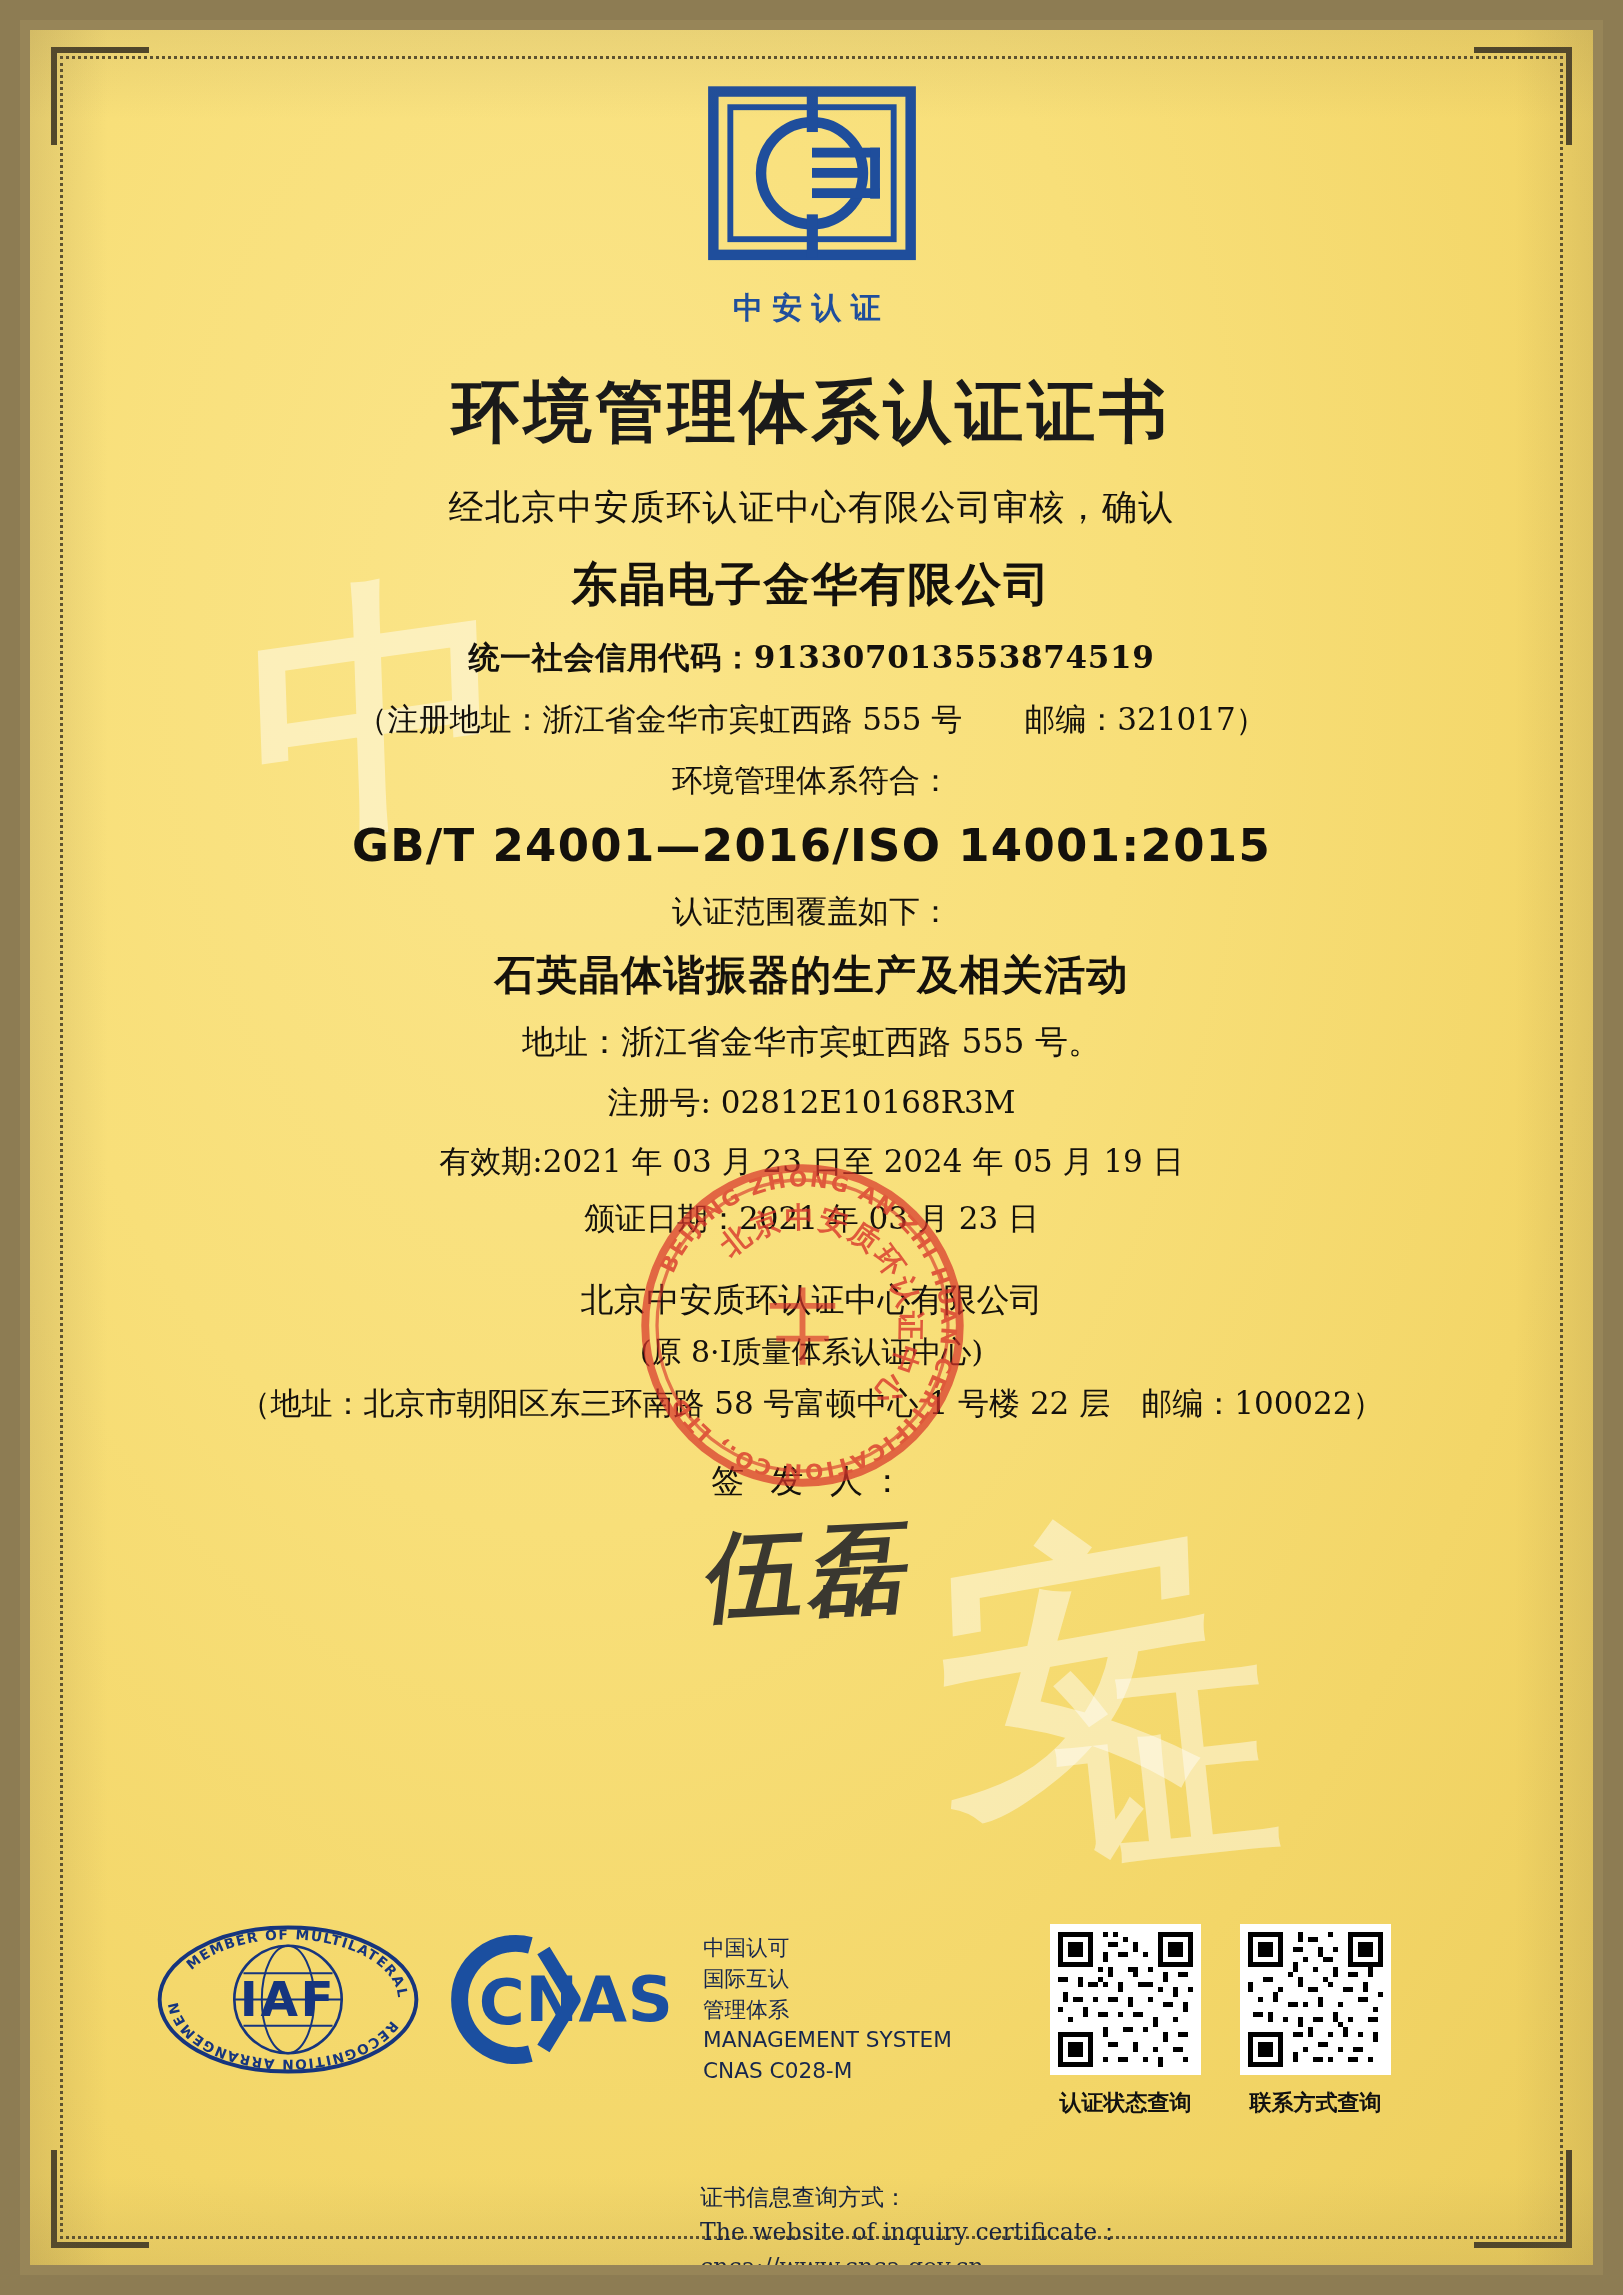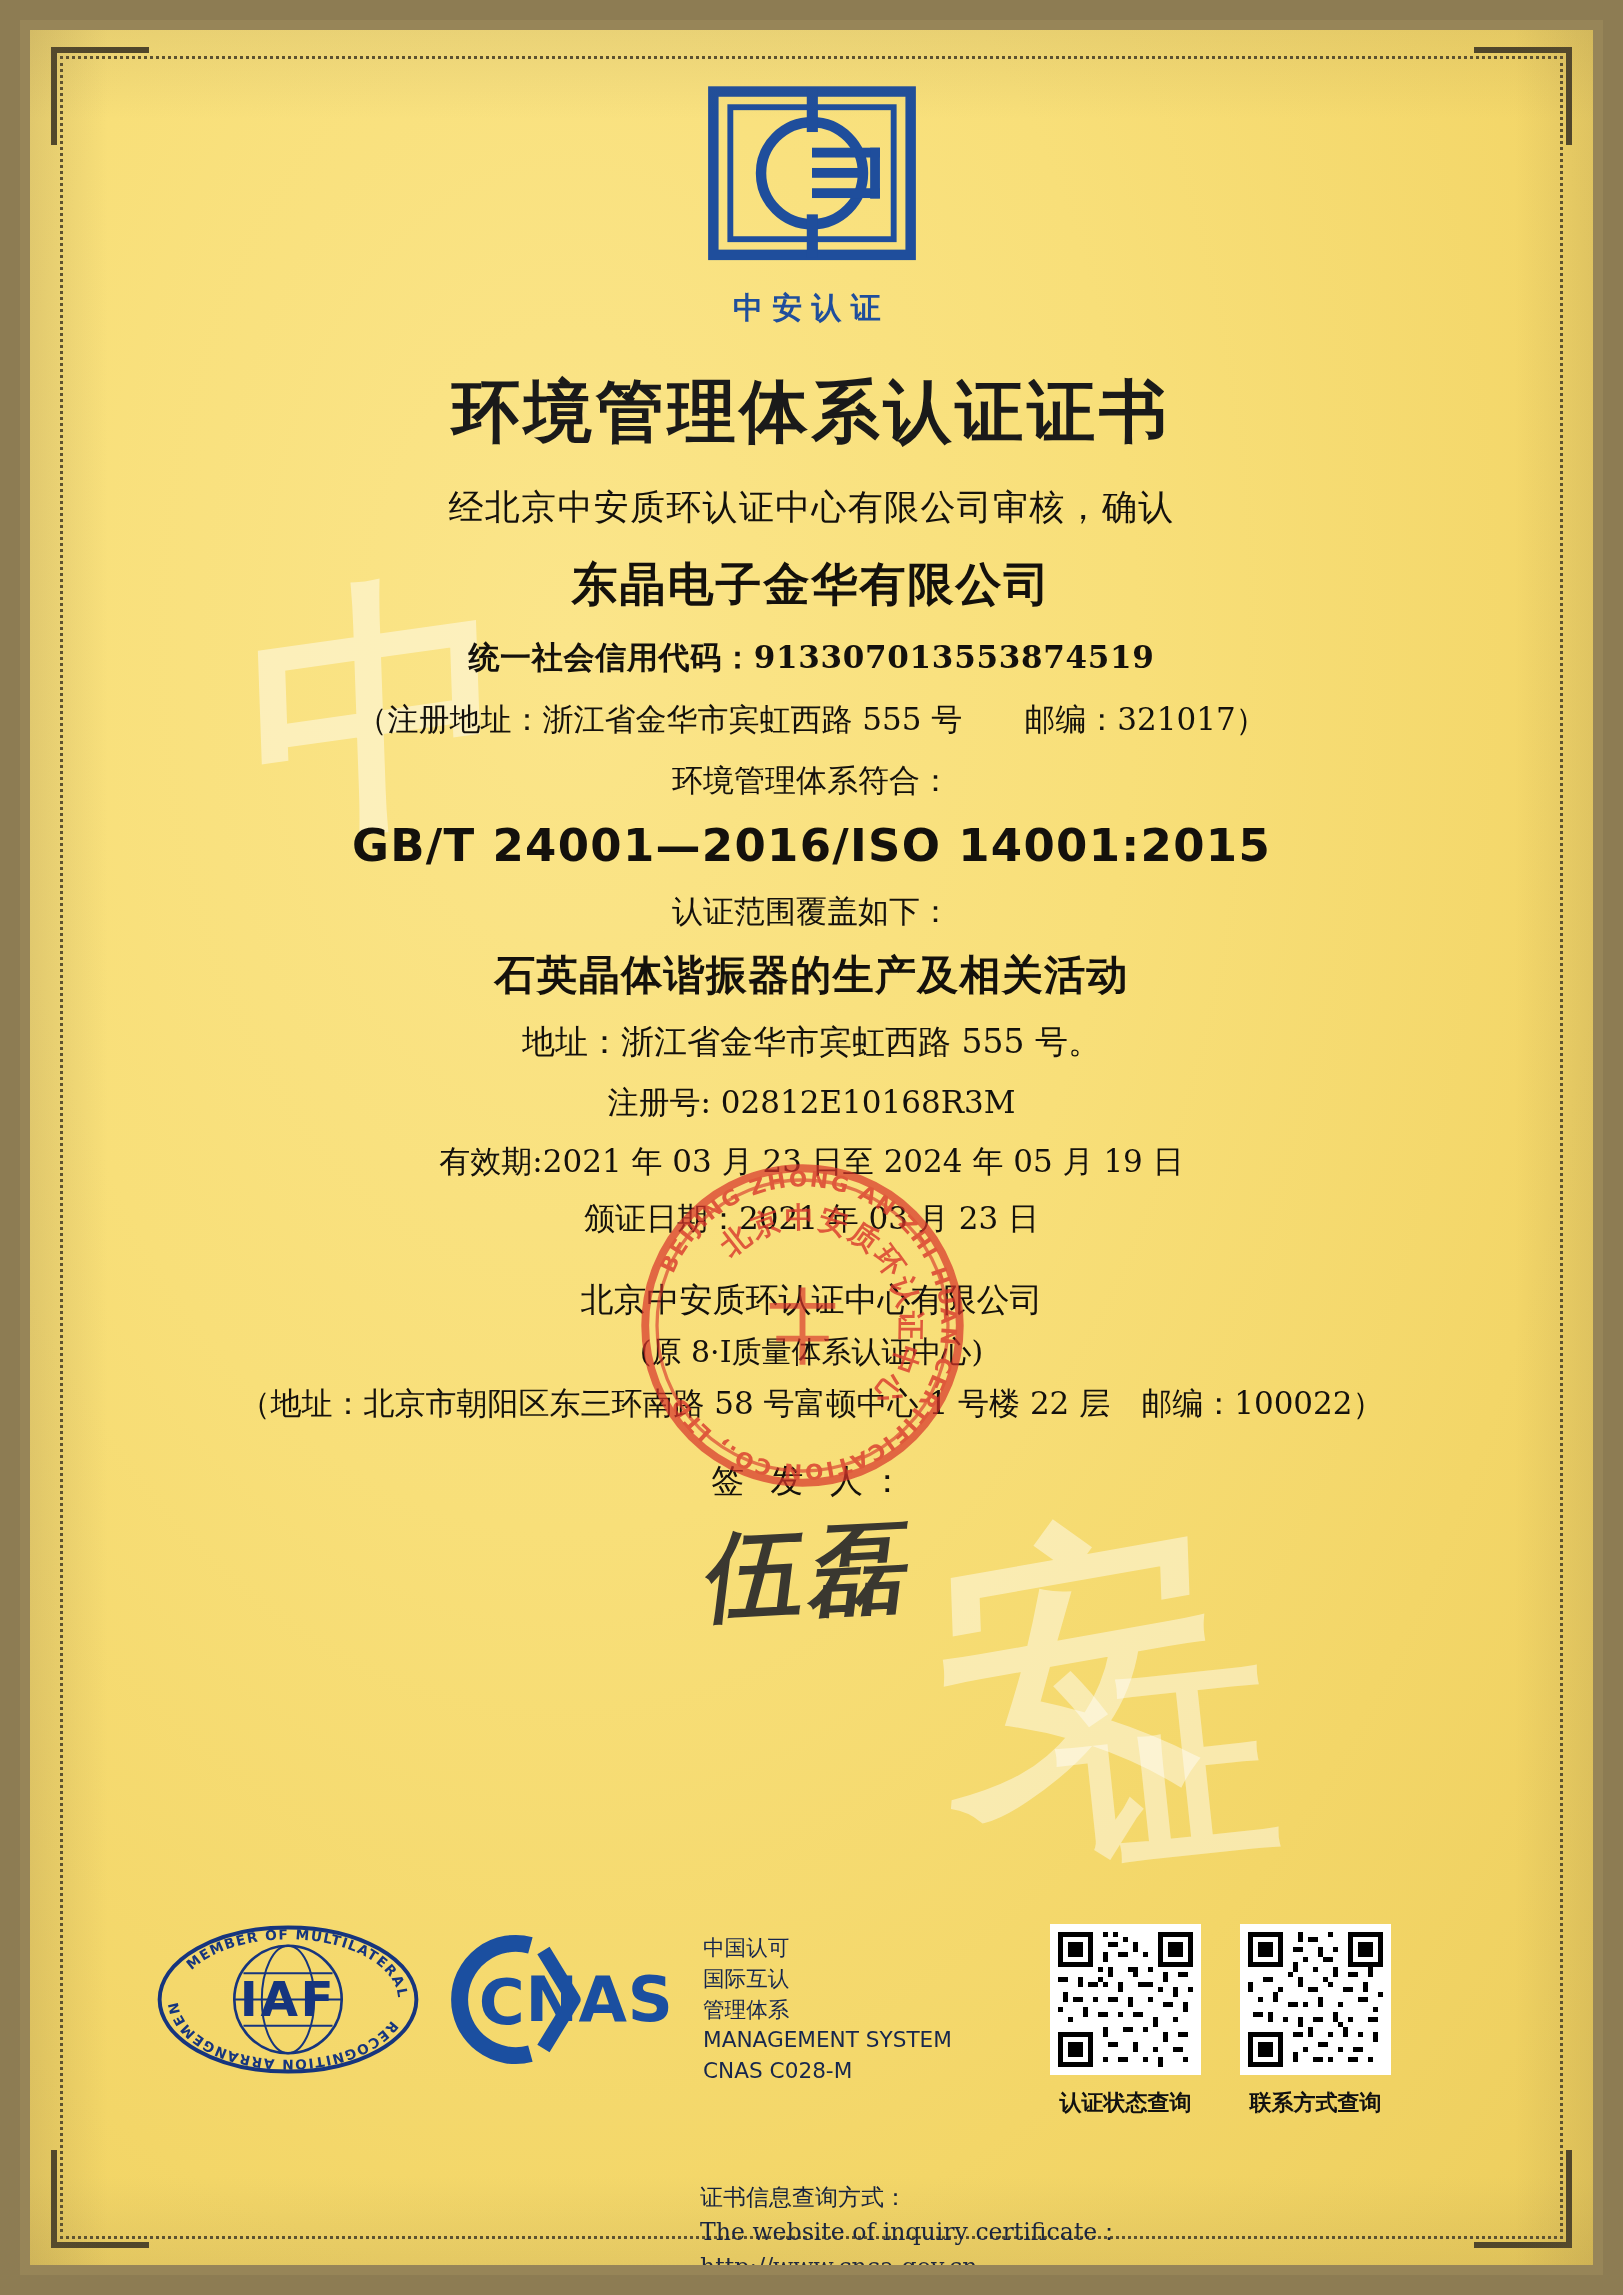--- a/index.html
+++ b/index.html
@@ -584,20 +584,20 @@
           </g>
         </svg>
         <div class="qr-label">联系方式查询</div>
       </div>
     </div>
   </div>
 
   <div class="inquiry">
     <div class="cn">证书信息查询方式：</div>
     <div>The website of inquiry certificate：</div>
-    <div>http://www.cnca.gov.cn</div>
+    <div>cnca://www.cnca.gov.cn</div>
   </div>
 
   <div class="scan-shade"></div>
   <div class="scan-border"></div>
   <div class="scan-border-inner"></div>
 </div>
 
 
 </body></html>

